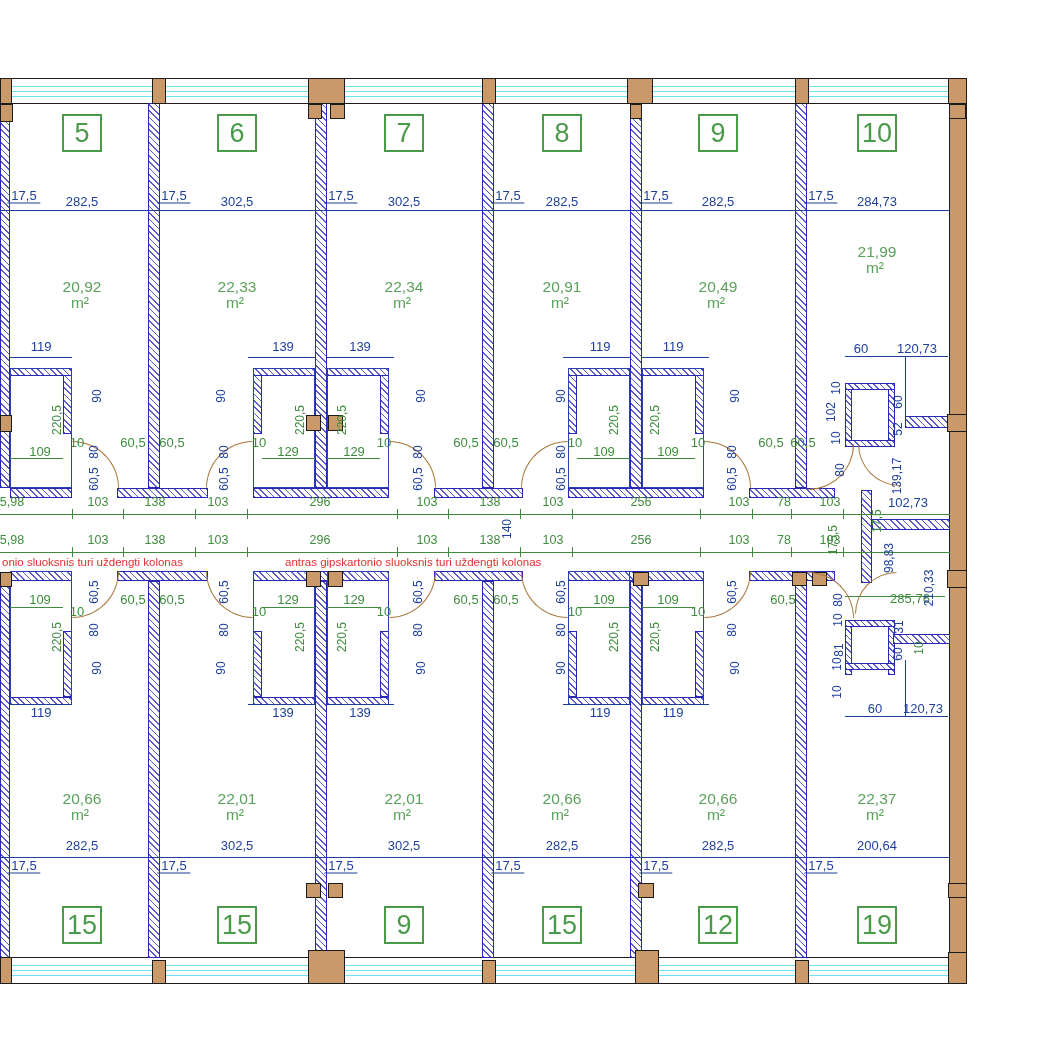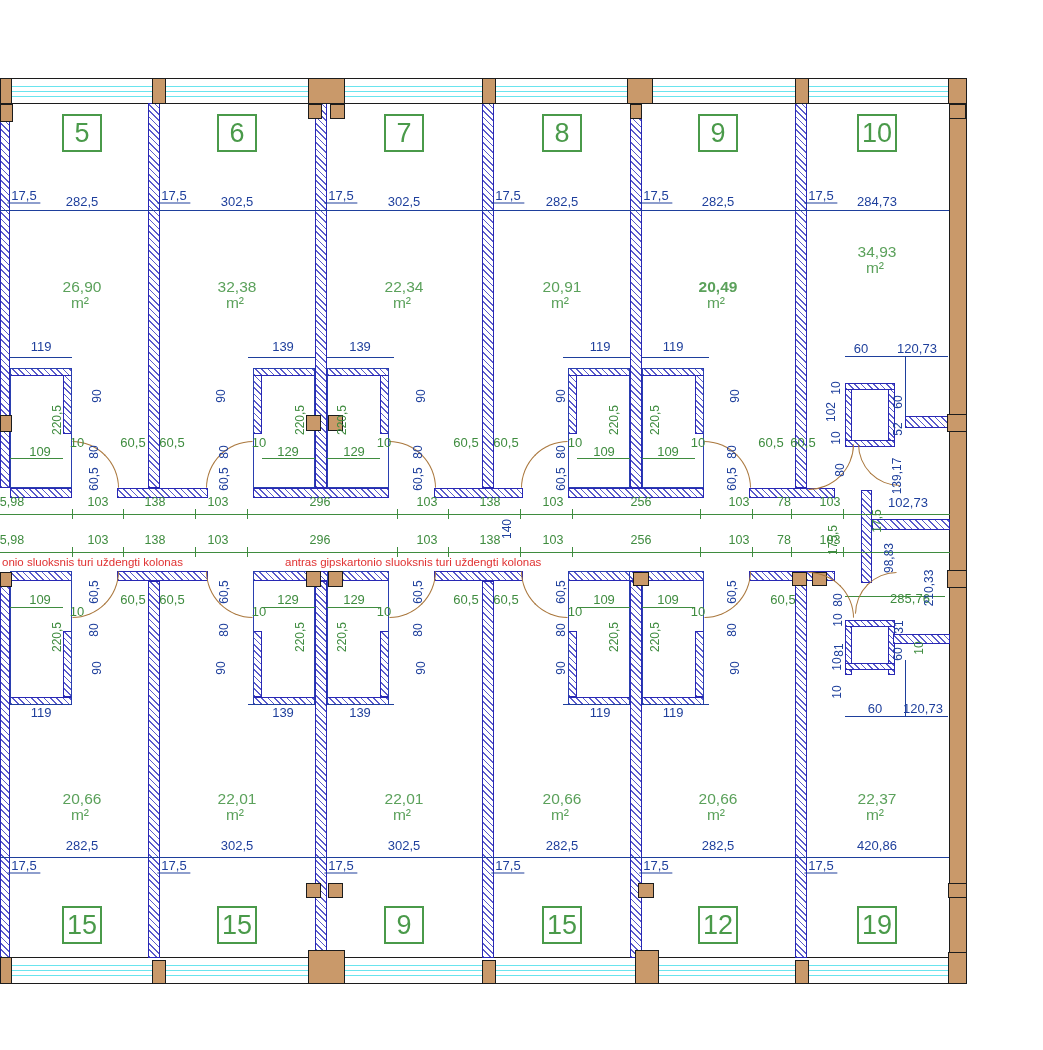--- a/index.html
+++ b/index.html
@@ -338,46 +338,46 @@
     <div class="t tg rot" style="left: 300px; top: 637px;">220,5</div>
     <div class="t tg rot" style="left: 342px; top: 637px;">220,5</div>
     <div class="t tg rot" style="left: 614px; top: 637px;">220,5</div>
     <div class="t tg rot" style="left: 655px; top: 637px;">220,5</div>
     <div class="t tg rot" style="left: 833px; top: 540px;">175,5</div>
     <div class="t tg rot" style="left: 877px; top: 521px;">17,5</div>
     <div class="t tg rot" style="left: 919px; top: 648px;">10</div>
     <div class="note" style="left: 2px; top: 556px;">onio sluoksnis turi uždengti kolonas</div>
     <div class="note" style="left: 285px; top: 556px;">antras gipskartonio sluoksnis turi uždengti kolonas</div>
     <div class="nb" style="left: 82px; top: 114px;">5</div>
-    <div class="t area" style="left: 82px; top: 287px;">26,90</div>
+    <div class="t area" style="left: 82px; top: 287px;">20,92</div>
     <div class="t area" style="left: 80px; top: 303px;">m²</div>
     <div class="t tb" style="left: 82px; top: 201px;">282,5</div>
     <div class="t tb u" style="left: 24px; top: 196px;">17,5</div>
     <div class="nb" style="left: 237px; top: 114px;">6</div>
-    <div class="t area" style="left: 237px; top: 287px;">32,38</div>
+    <div class="t area" style="left: 237px; top: 287px;">22,33</div>
     <div class="t area" style="left: 235px; top: 303px;">m²</div>
     <div class="t tb" style="left: 237px; top: 201px;">302,5</div>
     <div class="t tb u" style="left: 174px; top: 196px;">17,5</div>
     <div class="nb" style="left: 404px; top: 114px;">7</div>
     <div class="t area" style="left: 404px; top: 287px;">22,34</div>
     <div class="t area" style="left: 402px; top: 303px;">m²</div>
     <div class="t tb" style="left: 404px; top: 201px;">302,5</div>
     <div class="t tb u" style="left: 341px; top: 196px;">17,5</div>
     <div class="nb" style="left: 562px; top: 114px;">8</div>
     <div class="t area" style="left: 562px; top: 287px;">20,91</div>
     <div class="t area" style="left: 560px; top: 303px;">m²</div>
     <div class="t tb" style="left: 562px; top: 201px;">282,5</div>
     <div class="t tb u" style="left: 508px; top: 196px;">17,5</div>
     <div class="nb" style="left: 718px; top: 114px;">9</div>
-    <div class="t area" style="left: 718px; top: 287px; font-weight: bold;">20,49</div>
+    <div class="t area" style="left: 718px; top: 287px;">20,49</div>
     <div class="t area" style="left: 716px; top: 303px;">m²</div>
     <div class="t tb" style="left: 718px; top: 201px;">282,5</div>
     <div class="t tb u" style="left: 656px; top: 196px;">17,5</div>
     <div class="nb" style="left: 877px; top: 114px;">10</div>
-    <div class="t area" style="left: 877px; top: 252px;">34,93</div>
+    <div class="t area" style="left: 877px; top: 252px;">21,99</div>
     <div class="t area" style="left: 875px; top: 268px;">m²</div>
     <div class="t tb" style="left: 877px; top: 201px;">284,73</div>
     <div class="t tb u" style="left: 821px; top: 196px;">17,5</div>
     <div class="nb" style="left: 82px; top: 906px;">15</div>
     <div class="t area" style="left: 82px; top: 799px;">20,66</div>
     <div class="t area" style="left: 80px; top: 815px;">m²</div>
     <div class="t tb" style="left: 82px; top: 845px;">282,5</div>
     <div class="t tb u" style="left: 24px; top: 866px;">17,5</div>
     <div class="nb" style="left: 237px; top: 906px;">15</div>
     <div class="t area" style="left: 237px; top: 799px;">22,01</div>
@@ -395,15 +395,15 @@
     <div class="t tb" style="left: 562px; top: 845px;">282,5</div>
     <div class="t tb u" style="left: 508px; top: 866px;">17,5</div>
     <div class="nb" style="left: 718px; top: 906px;">12</div>
     <div class="t area" style="left: 718px; top: 799px;">20,66</div>
     <div class="t area" style="left: 716px; top: 815px;">m²</div>
     <div class="t tb" style="left: 718px; top: 845px;">282,5</div>
     <div class="t tb u" style="left: 656px; top: 866px;">17,5</div>
     <div class="nb" style="left: 877px; top: 906px;">19</div>
     <div class="t area" style="left: 877px; top: 799px;">22,37</div>
     <div class="t area" style="left: 875px; top: 815px;">m²</div>
-    <div class="t tb" style="left: 877px; top: 845px;">420,86</div>
+    <div class="t tb" style="left: 877px; top: 845px;">200,64</div>
     <div class="t tb u" style="left: 821px; top: 866px;">17,5</div>
   </div>
 
 </body></html>

